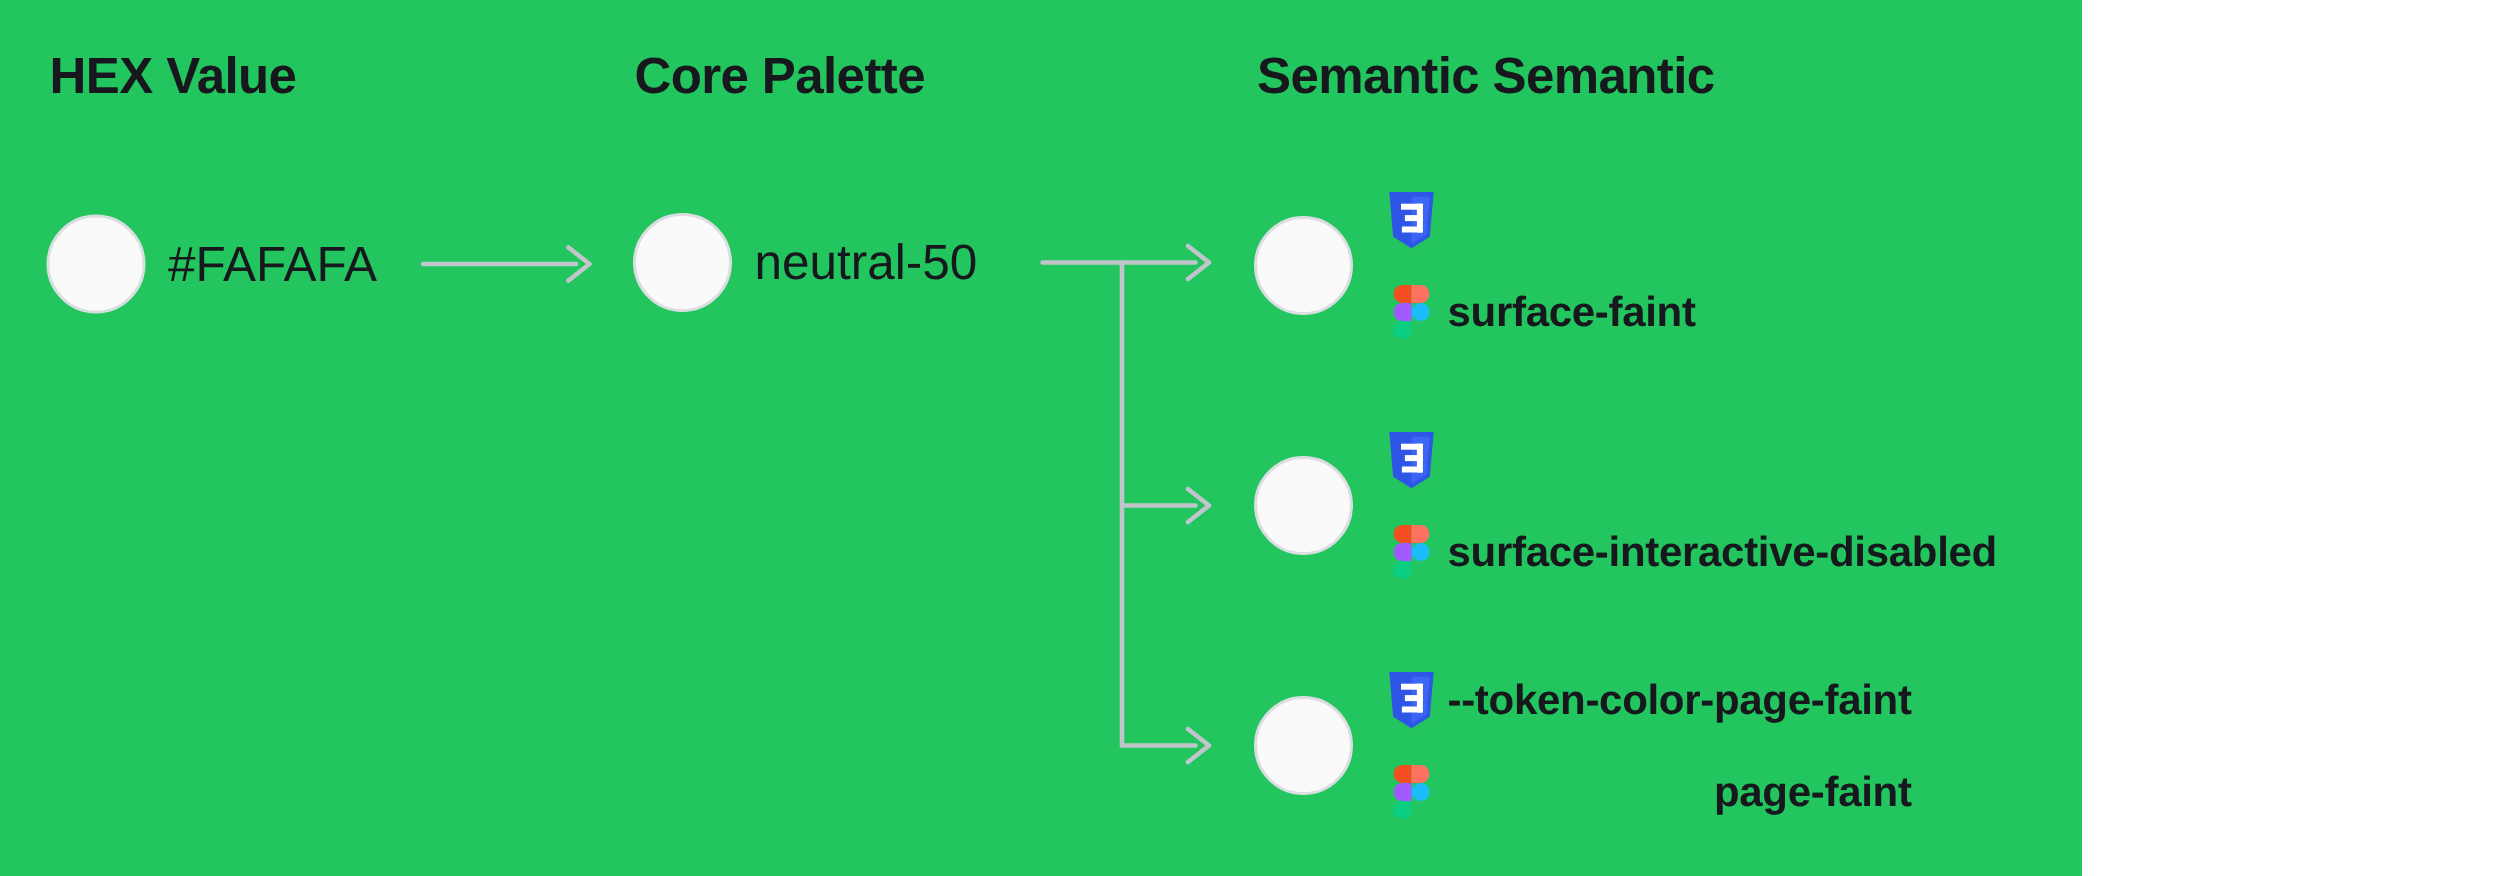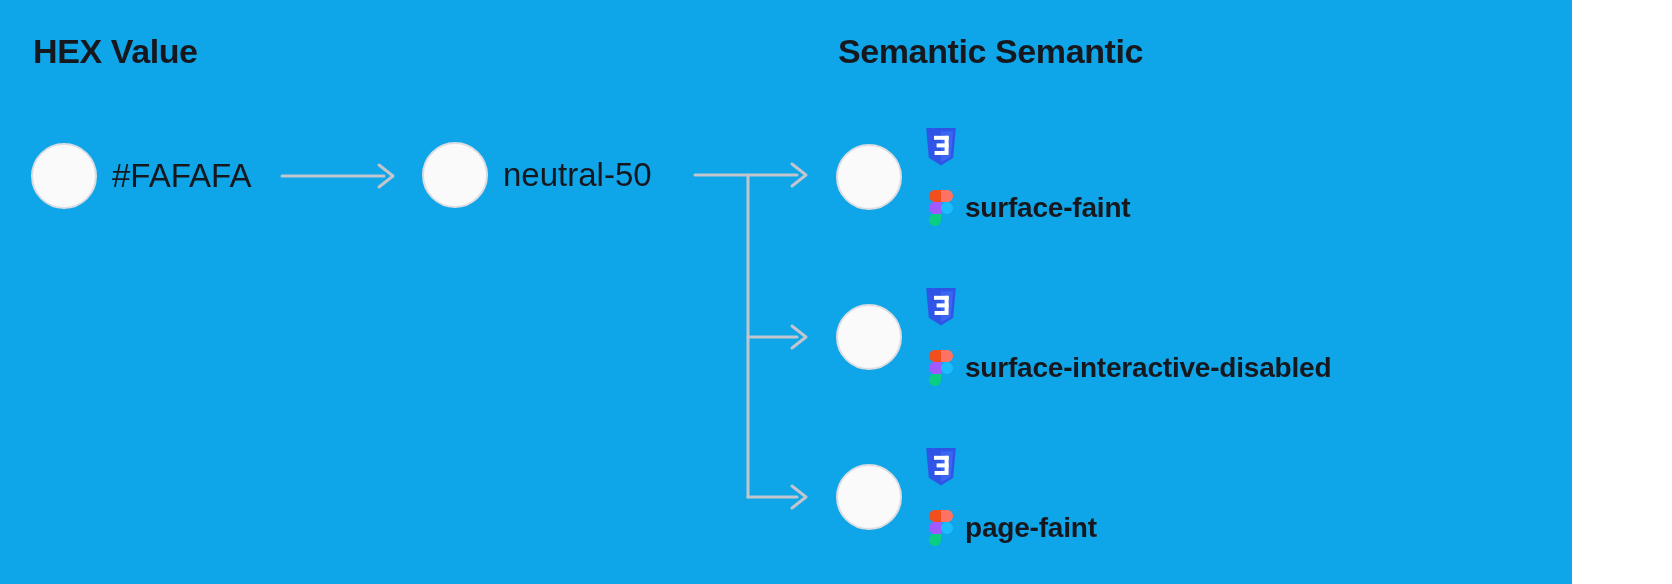--- a/index.html
+++ b/index.html
@@ -1,17 +1,17 @@
 <!DOCTYPE html>
 <html style="--c-swatch_fill: #FAFAFA; --c-swatch_border: #DBDDE2; --c-connector: #C2C5CC; --c-text: #17181D; --c-css_icon_blue: #2E55E6; --c-css_icon_blue_light: #3B66F3; --c-figma_orange: #F24E1E; --c-figma_salmon: #FF7262; --c-figma_purple: #A259FF; --c-figma_blue: #1ABCFE; --c-figma_green: #0ACF83;"><head>
 <meta charset="utf-8">
 <style>
   html,body{margin:0;padding:0;background:#ffffff;}
   body{width:1672px;height:584px;font-family:"Liberation Sans","DejaVu Sans",sans-serif;color:var(--c-text,#17181D);}
-  .canvas{position:relative;width:1572px;height:584px;overflow:hidden;background:#0ea5e9;}
+  .canvas{position:relative;width:1388px;height:584px;overflow:hidden;background:#22c55e;}
   .connectors{position:absolute;left:0;top:0;width:1672px;height:584px;}
   .connectors path{fill:none;stroke:var(--c-connector,#C2C5CC);stroke-width:3;stroke-linecap:round;stroke-linejoin:round;}
   .col-header{position:absolute;top:34px;margin:0;font-size:34px;line-height:1.0;font-weight:700;letter-spacing:-0.4px;color:var(--c-text,#17181D);white-space:nowrap;}
   .node{position:absolute;display:flex;align-items:center;gap:15px;height:66px;text-align:center;}
   .swatch{width:66px;height:66px;border-radius:50%;background:var(--c-swatch_fill,#FAFAFA);border:2px solid var(--c-swatch_border,#DBDDE2);box-sizing:border-box;flex:0 0 auto;}
   .node .label{font-size:33px;font-weight:400;white-space:nowrap;}
   .semantic-entry{position:absolute;left:836px;display:flex;align-items:center;gap:22px;}
   .rows{display:flex;flex-direction:column;gap:23px;}
   .row{display:flex;align-items:center;gap:7px;}
   .row-css{height:40px;}
@@ -34,20 +34,21 @@
       <path d="M748 175 V497"></path>
       <path d="M748 337 H797"></path>
       <path d="M748 497 H797"></path>
       <path d="M792 164 L806 175 L792 186"></path>
       <path d="M792 326 L806 337 L792 348"></path>
       <path d="M792 486 L806 497 L792 508"></path>
     </g>
   </svg>
 
   <h2 class="col-header" style="left:33px">HEX Value</h2>
+  <h2 class="col-header" style="left:423px">Core Palette</h2>
   <h2 class="col-header" style="left:838px">Semantic Semantic</h2>
 
   <div class="node" style="left:31px;top:143px">
     <span class="swatch"></span>
     <span class="label">#FAFAFA</span>
   </div>
 
   <div class="node" style="left:422px;top:142px">
     <span class="swatch"></span>
     <span class="label">neutral-50</span>
@@ -126,20 +127,21 @@
             <path d="M2.2 1 h29.6 l-2.6 29.8 L17 38.5 4.8 30.8 Z" style="fill:var(--c-css_icon_blue,#2E55E6)"></path>
             <path d="M17 4.2 V35.3 l9.9 -5.6 2.2 -25.5 Z" style="fill:var(--c-css_icon_blue_light,#3B66F3)"></path>
             <g fill="#ffffff">
               <rect x="10" y="8.8" width="14.6" height="4"></rect>
               <rect x="12.6" y="16.4" width="11.8" height="4"></rect>
               <rect x="10.6" y="24" width="13.4" height="4"></rect>
               <rect x="20.6" y="8.8" width="4" height="19.2"></rect>
             </g>
           </svg>
         </span>
+        <span class="token-label">--token-color-page-faint</span>
       </div>
       <div class="row row-figma">
         <span class="icon-col">
           <svg width="24" height="36" viewBox="0 0 200 300">
             <path d="M50 300c27.6 0 50-22.4 50-50v-50H50c-27.6 0-50 22.4-50 50s22.4 50 50 50z" style="fill:var(--c-figma_green,#0ACF83)"></path>
             <path d="M0 150c0-27.6 22.4-50 50-50h50v100H50c-27.6 0-50-22.4-50-50z" style="fill:var(--c-figma_purple,#A259FF)"></path>
             <path d="M0 50C0 22.4 22.4 0 50 0h50v100H50C22.4 100 0 77.6 0 50z" style="fill:var(--c-figma_orange,#F24E1E)"></path>
             <path d="M100 0h50c27.6 0 50 22.4 50 50s-22.4 50-50 50h-50V0z" style="fill:var(--c-figma_salmon,#FF7262)"></path>
             <path d="M200 150c0 27.6-22.4 50-50 50s-50-22.4-50-50 22.4-50 50-50 50 22.4 50 50z" style="fill:var(--c-figma_blue,#1ABCFE)"></path>
           </svg>

